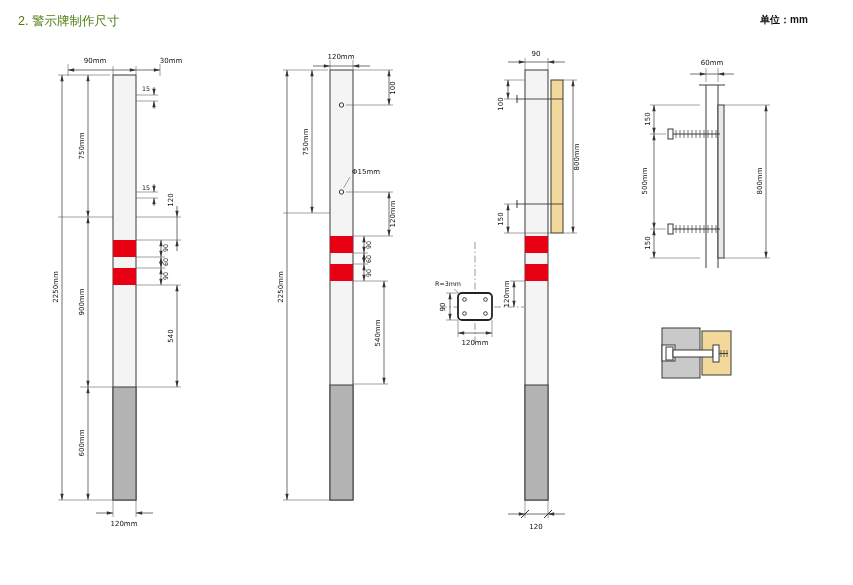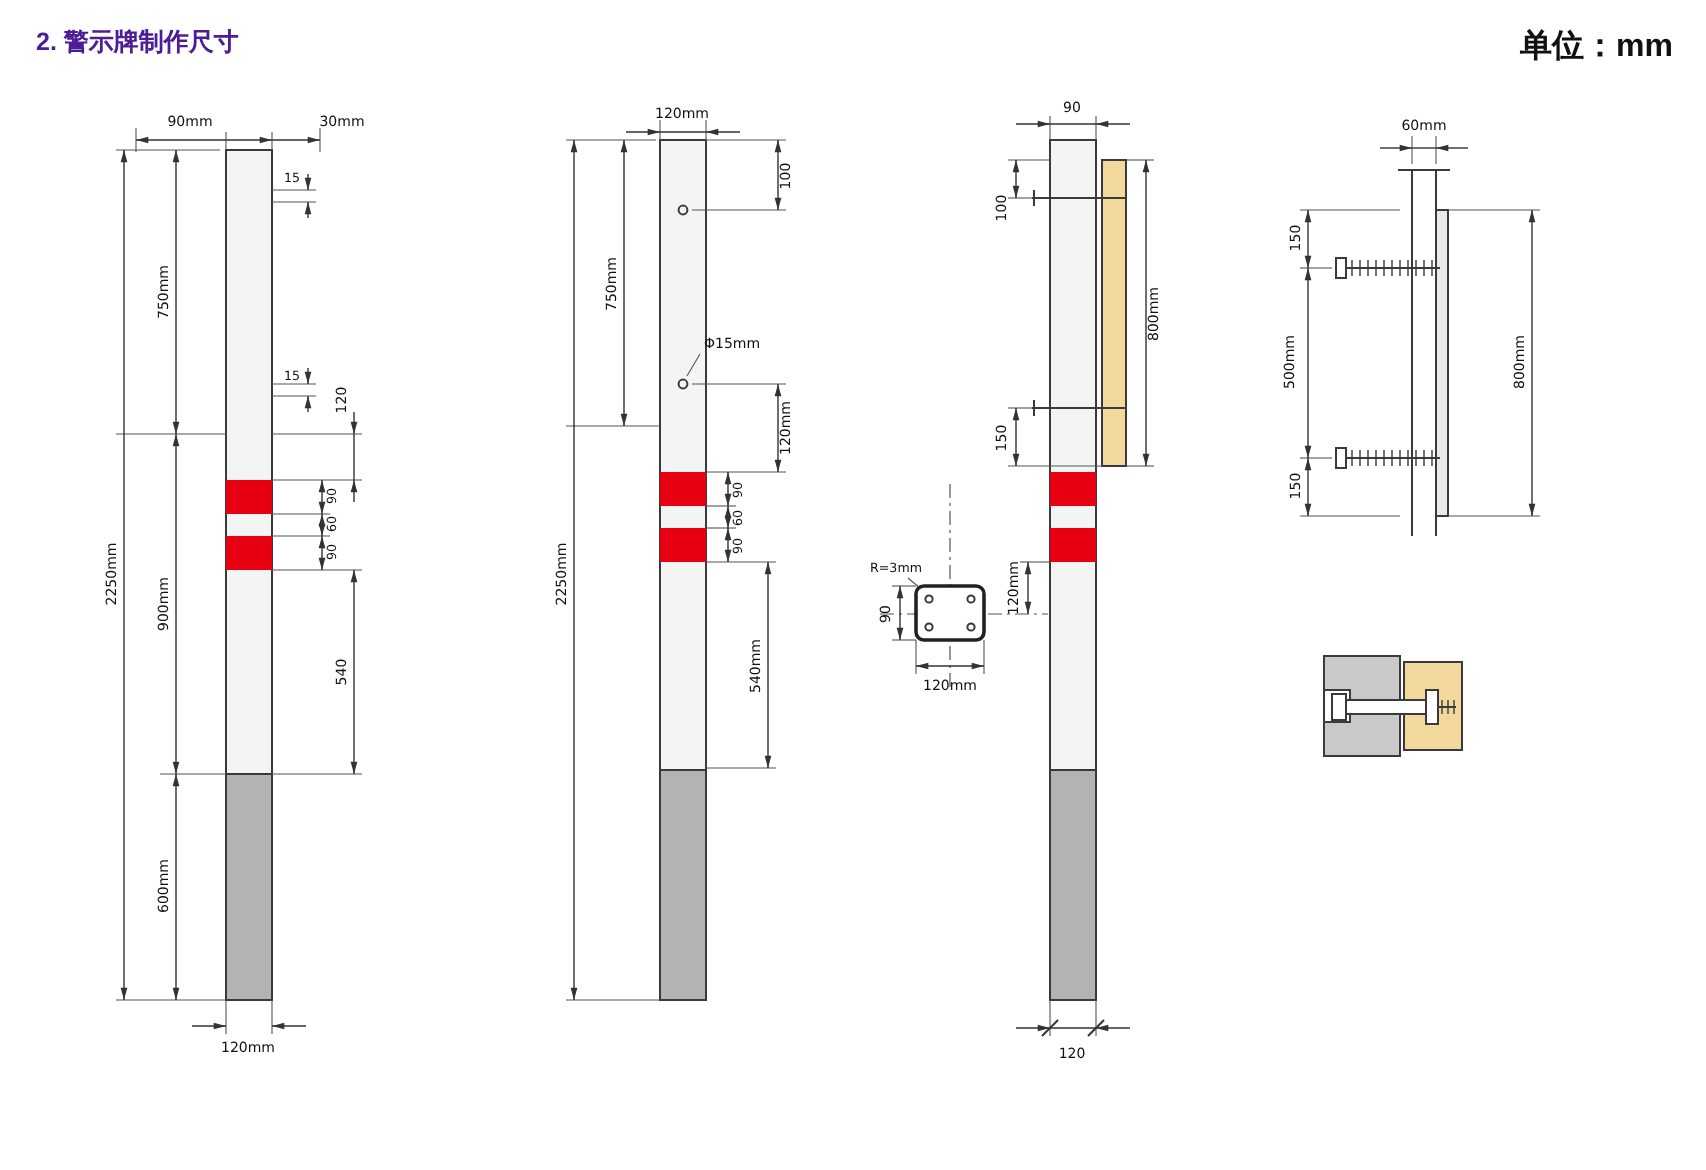--- a/index.html
+++ b/index.html
@@ -1,18 +1,18 @@
 <!DOCTYPE html>
 <html><head>
 <meta charset="utf-8">
 <style>
   html,body{margin:0;padding:0;background:#fff;width:853px;height:585px;overflow:hidden}
   .sheet{position:relative;width:853px;height:585px;font-family:"Liberation Sans",sans-serif}
-  .hdr-title{position:absolute;left:18px;top:13px;font-size:12.5px;font-weight:bold;color:#4c1d95;white-space:nowrap}
-  .hdr-unit{position:absolute;left:760px;top:13px;font-size:16px;font-weight:bold;color:#111;white-space:nowrap}
+  .hdr-title{position:absolute;left:18px;top:13px;font-size:12.5px;font-weight:normal;color:#4d7c0f;white-space:nowrap}
+  .hdr-unit{position:absolute;left:760px;top:13px;font-size:10px;font-weight:bold;color:#111;white-space:nowrap}
   svg{position:absolute;left:0;top:0}
   .dl{stroke:#333;stroke-width:.7;fill:none}
   .el{stroke:#555;stroke-width:.55;fill:none}
   .ol{stroke:#3a3a3a;stroke-width:1;fill:none}
   .cl{stroke:#555;stroke-width:.6;fill:none;stroke-dasharray:7 2.5 1.5 2.5}
   .shape{stroke:#3a3a3a;stroke-width:1}
   .band{stroke:none}
   .t{font:7px "DejaVu Sans",sans-serif;fill:#111;text-anchor:middle}
   .ts{font:6.3px "DejaVu Sans",sans-serif;fill:#111;text-anchor:middle}
   .tl{text-anchor:start}

